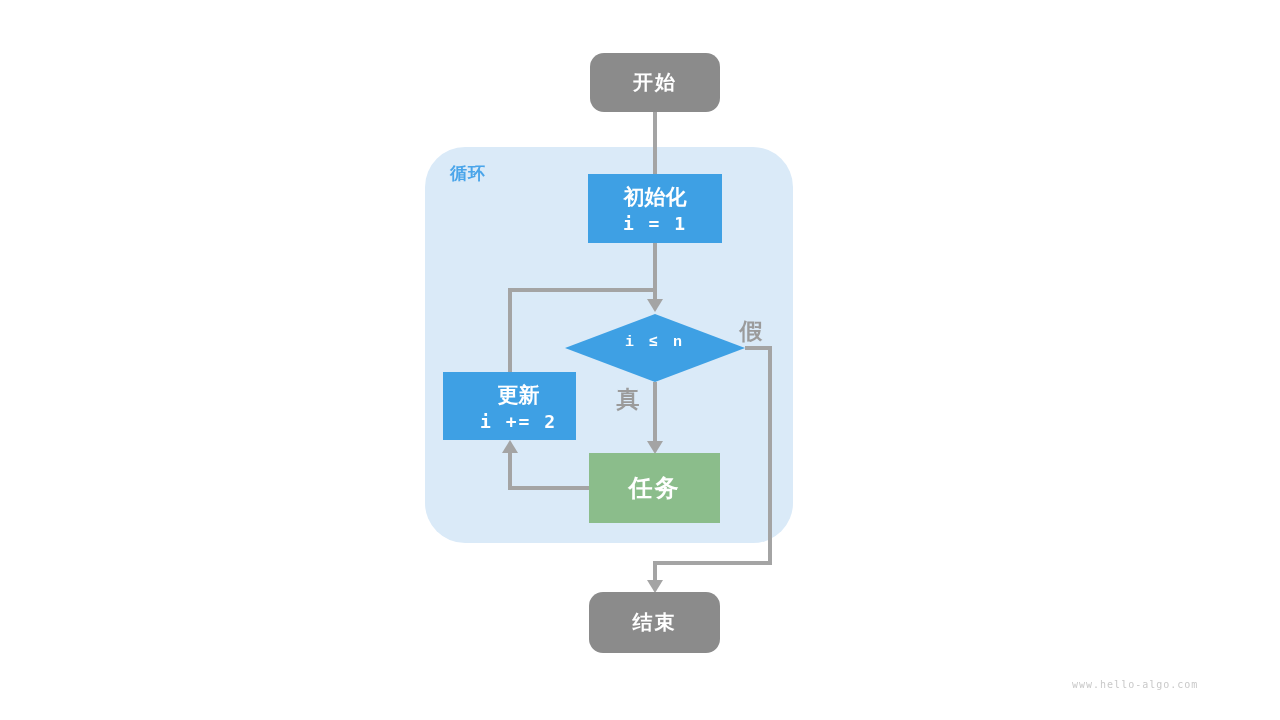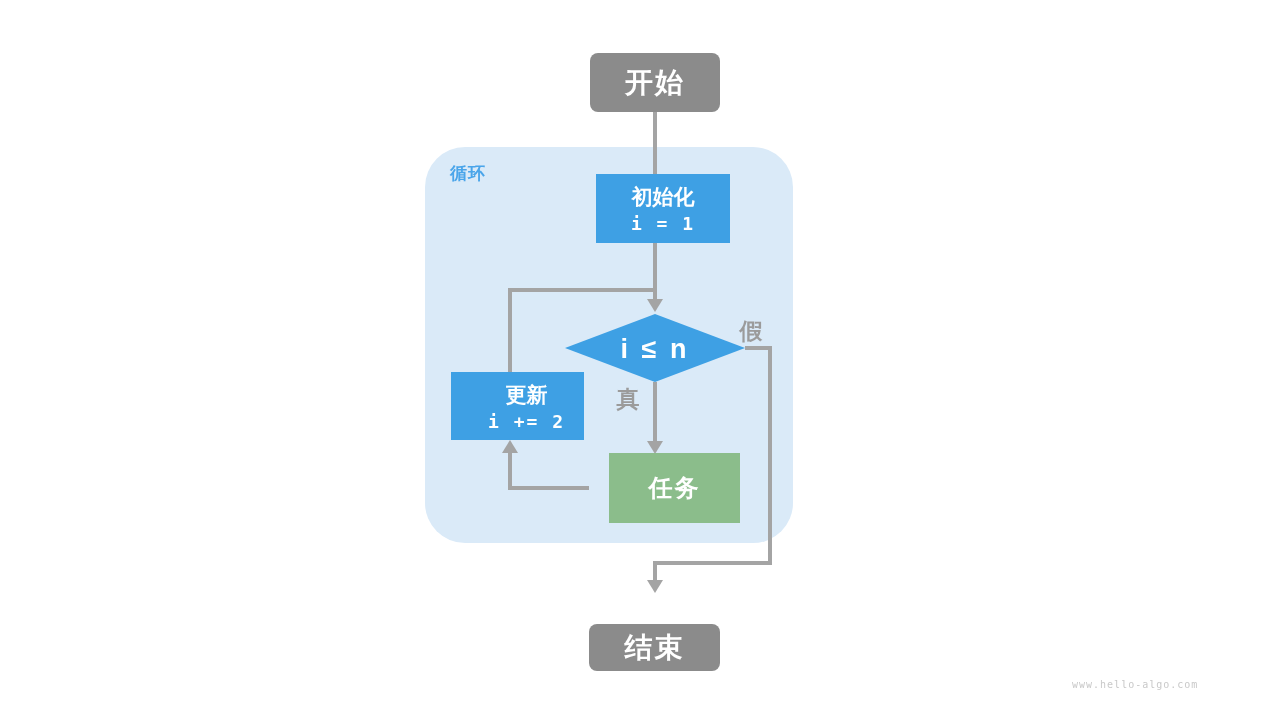--- a/index.html
+++ b/index.html
@@ -54,59 +54,57 @@
     flex-direction: column;
     align-items: center;
     justify-content: center;
     color: var(--text-white);
     z-index: 3;
     box-sizing: border-box;
     text-align: center;
   }
   .terminal {
     background: var(--node-gray);
-    border-radius: 8px;
-    font-size: 28px;
+    border-radius: 14px;
+    font-size: 20px;
     font-weight: 600;
     letter-spacing: 2px;
   }
   .process {
     background: var(--process-blue);
     font-size: 21px;
     font-weight: 600;
-    margin-left: 8px;
   }
   .task {
     background: var(--task-green);
     font-size: 24px;
     font-weight: 600;
     letter-spacing: 2px;
-    margin-left: 20px;
   }
   .node-start { left: 590px; top: 53px;  width: 130px; height: 59px; }
-  .node-end   { left: 589px; top: 624px; width: 131px; height: 47px; }
+  .node-end   { left: 589px; top: 592px; width: 131px; height: 61px; }
   .node-init  { left: 588px; top: 174px; width: 134px; height: 69px; }
   .node-update{ left: 443px; top: 372px; width: 133px; height: 68px; padding-left: 18px; }
   .node-task  { left: 589px; top: 453px; width: 131px; height: 70px; }
 
   .code-line {
     font-family: "DejaVu Sans Mono", "Liberation Mono", monospace;
     font-size: 18px;
     font-weight: bold;
     letter-spacing: 2px;
     margin-top: 2px;
     text-align: center;
   }
   .diamond-label {
     left: 575px; top: 334px;
     width: 160px;
     text-align: center;
     color: var(--text-white);
-    font-family: Liberation Sans, sans-serif;
-    font-size: 27px;
+    font-family: Liberation Mono, monospace;
+    font-size: 15px;
     font-weight: bold;
     letter-spacing: 3px;
     z-index: 3;
   }
 
   .branch-label {
     width: 40px;
     text-align: center;
     color: var(--branch-label);
     font-size: 23px;

